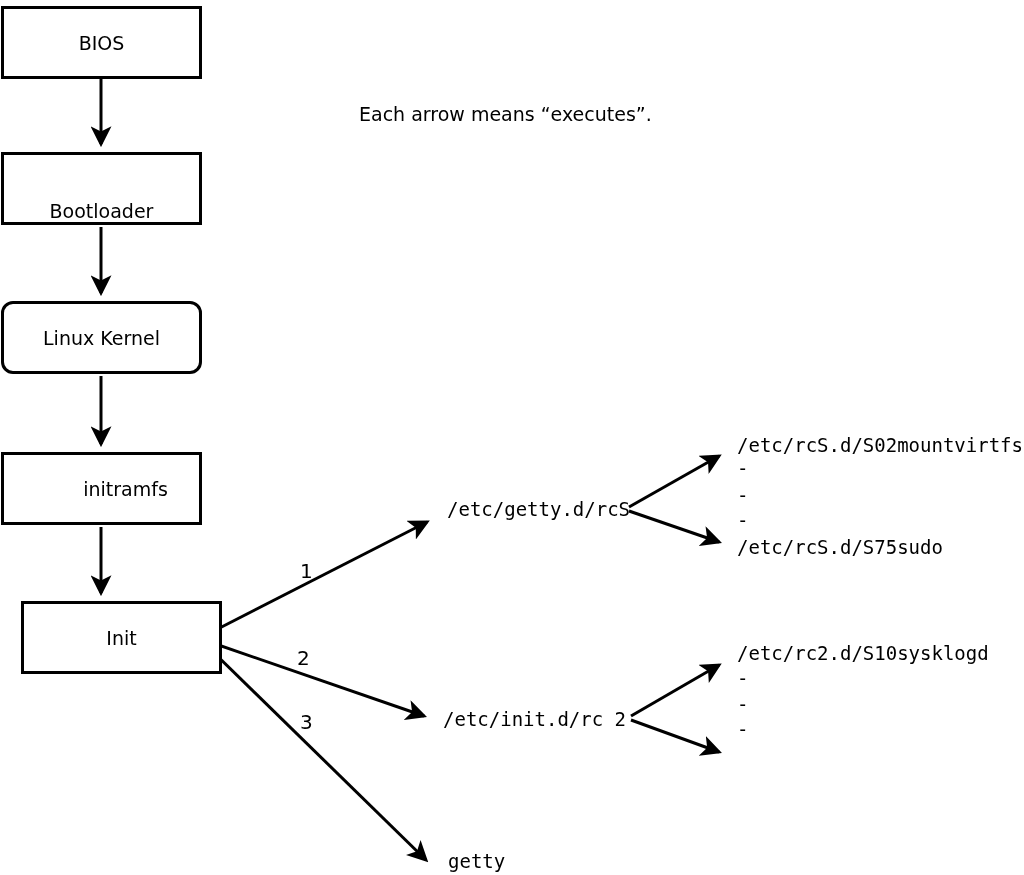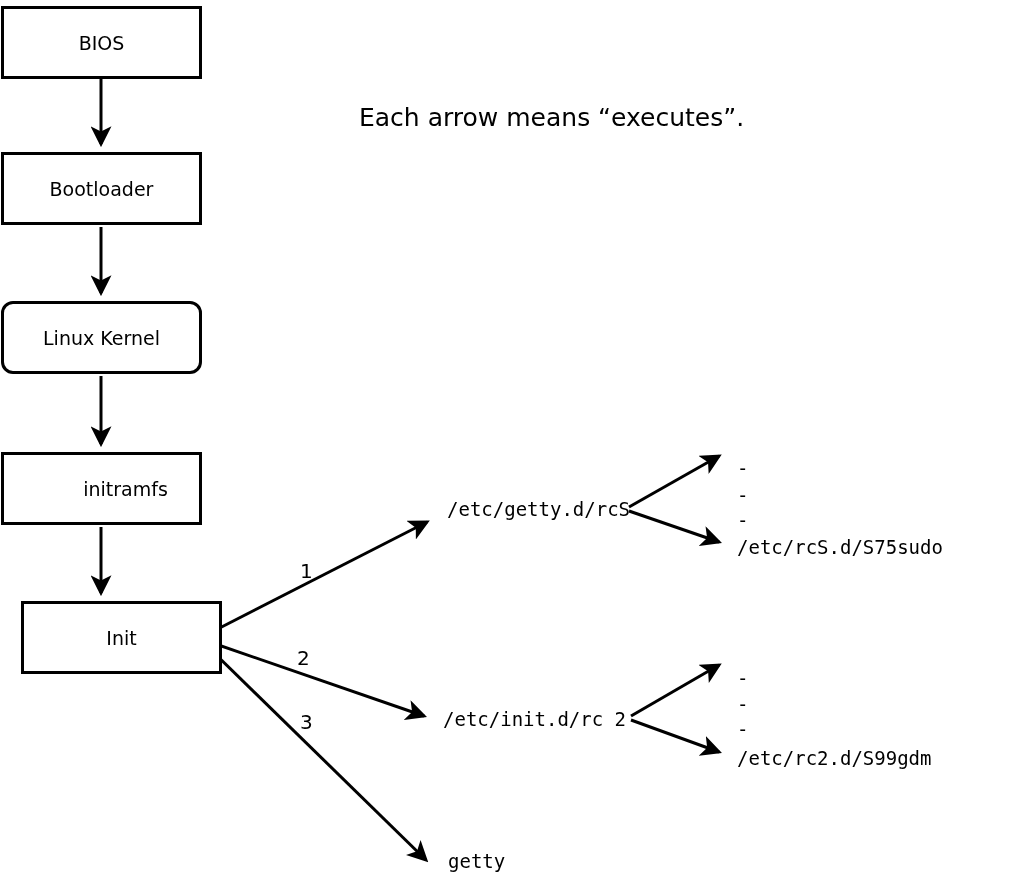--- a/index.html
+++ b/index.html
@@ -33,21 +33,21 @@
     box-sizing: border-box;
     border: 3px solid #000000;
     background: #ffffff;
     display: flex;
     align-items: center;
     justify-content: center;
     font-size: 19px;
   }
   .caption {
     position: absolute;
-    font-size: 25px;
+    font-size: 19px;
     white-space: nowrap;
   }
   .edge-num {
     position: absolute;
     font-size: 20px;
     white-space: nowrap;
   }
   .mono-label {
     position: absolute;
     font-family: "DejaVu Sans Mono", monospace;
@@ -80,21 +80,21 @@
     <line x1="629" y1="507" x2="719" y2="456" marker-end="url(#arrow)"></line>
     <line x1="629" y1="511" x2="719" y2="542" marker-end="url(#arrow)"></line>
 
     <line x1="631" y1="716" x2="719" y2="665" marker-end="url(#arrow)"></line>
     <line x1="631" y1="720" x2="719" y2="752" marker-end="url(#arrow)"></line>
   </svg>
 
   <div class="node-box" style="top:6px;">
     <span>BIOS</span>
   </div>
-  <div class="node-box" style="top:152px;">
+  <div class="node-box" style="top:152px;align-items:flex-end;">
     <span>Bootloader</span>
   </div>
   <div class="node-box" style="top:301px;border-radius:12px;">
     <span>Linux Kernel</span>
   </div>
   <div class="node-box" style="top:452px;padding-left:48px;">
     <span>initramfs</span>
   </div>
   <div class="node-box" style="top:601px;margin-left:20px;">
     <span>Init</span>
@@ -103,23 +103,24 @@
   <div class="caption" style="left:359px; top:103px;">Each arrow means “executes”.</div>
 
   <div class="edge-num" style="left:300px; top:559px;">1</div>
   <div class="edge-num" style="left:297px; top:646px;">2</div>
   <div class="edge-num" style="left:300px; top:710px;">3</div>
 
   <div class="mono-label" style="left:447px; top:499px;">/etc/getty.d/rcS</div>
   <div class="mono-label" style="left:443px; top:709px;">/etc/init.d/rc 2</div>
   <div class="mono-label" style="left:448px; top:851px;">getty</div>
 
+  <div class="mono-label" style="left:737px; top:435px;">/etc/rcS.d/S02mountvirtfs</div>
   <div class="mono-label" style="left:737px; top:458px;">-</div>
   <div class="mono-label" style="left:737px; top:485px;">-</div>
   <div class="mono-label" style="left:737px; top:510px;">-</div>
   <div class="mono-label" style="left:737px; top:537px;">/etc/rcS.d/S75sudo</div>
 
+  <div class="mono-label" style="left:737px; top:643px;">/etc/rc2.d/S10sysklogd</div>
   <div class="mono-label" style="left:737px; top:668px;">-</div>
   <div class="mono-label" style="left:737px; top:694px;">-</div>
   <div class="mono-label" style="left:737px; top:719px;">-</div>
-  <div class="mono-label" style="left:737px; top:748px;">/etc/rc2.d/S99gdm</div>
 
 </div>
 
 </body></html>

